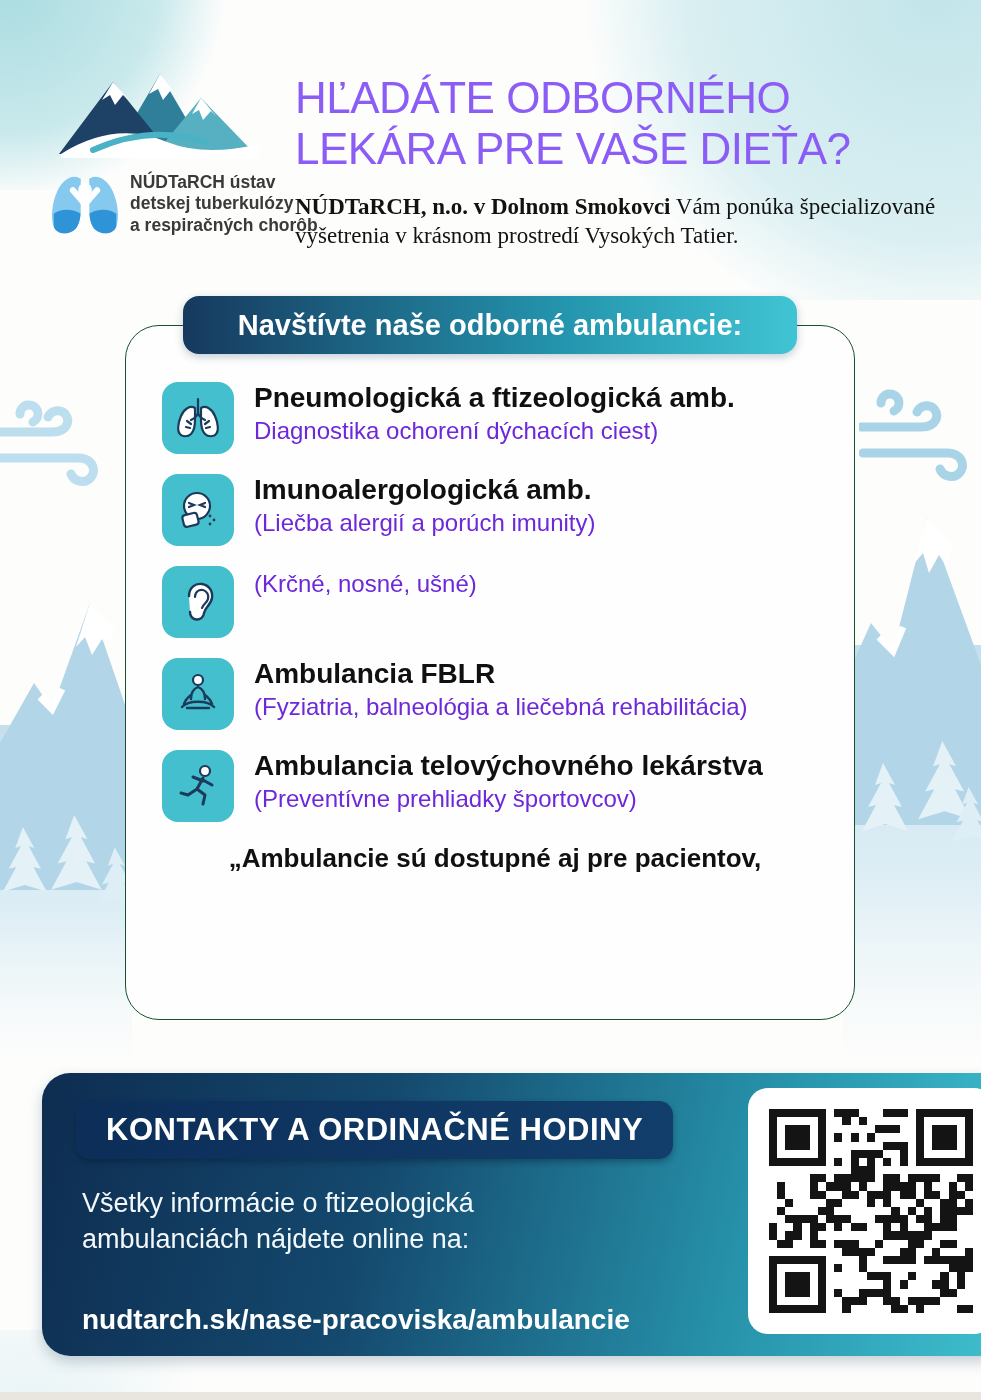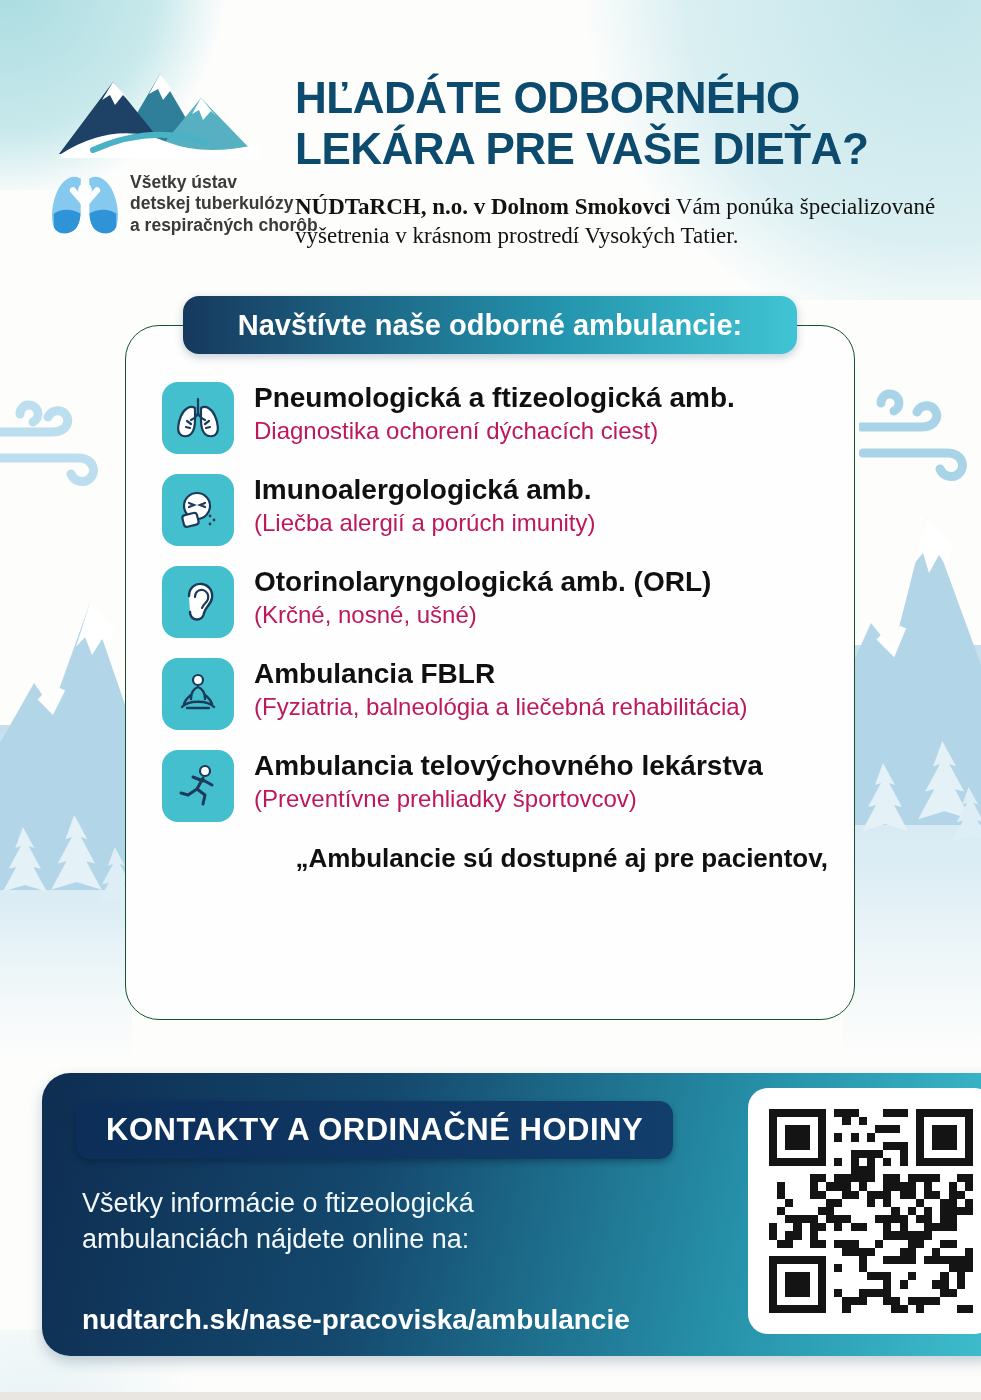--- a/index.html
+++ b/index.html
@@ -19,41 +19,41 @@
     background:radial-gradient(circle at 30% 80%, #e3f1f4 0%, rgba(255,255,255,0) 75%);}
   .decor{position:absolute;z-index:1;pointer-events:none;}
   .bottom-strip{position:absolute;left:0;top:1392px;width:981px;height:8px;background:#e9e6e0;z-index:0;}
 
   
   .logo-mountains{position:absolute;left:55px;top:62px;width:210px;height:100px;z-index:2;}
   .logo-lungs{position:absolute;left:46px;top:163px;width:78px;height:84px;z-index:2;}
   .org-name{position:absolute;left:130px;top:172px;width:190px;z-index:2;
     font-size:17.5px;font-weight:700;color:#3a3a3a;line-height:1.22;}
   .headline{position:absolute;left:295px;top:72px;width:660px;z-index:2;
-    font-size:44px;line-height:1.16;font-weight:700;color:#0c4a6e;letter-spacing:-0.5px;}
+    font-size:44px;line-height:1.16;font-weight:400;color:#8b5cf6;letter-spacing:-0.5px;}
   .intro{position:absolute;left:295px;top:192px;width:660px;z-index:2;
     font-size:23px;line-height:1.28;color:#121212;font-family:Liberation Serif, serif;}
   .intro b{font-weight:700;}
 
   
   .clinics-box{position:absolute;left:125px;top:325px;width:730px;height:695px;z-index:2;
     box-sizing:border-box;background:#fefefe;border:1px solid #14532d;border-radius:34px;}
   .clinics-pill{position:absolute;left:50%;top:-30px;transform:translateX(-50%);
     width:614px;height:58px;border-radius:16px;
     background:linear-gradient(90deg,#16395e 0%,#2495ae 62%,#40c4d3 100%);
     color:#fff;font-size:29px;font-weight:700;display:flex;align-items:center;justify-content:center;
     box-shadow:0 3px 8px rgba(20,60,90,.25);white-space:nowrap;}
   .clinics-list{padding:56px 26px 0 36px;}
   .clinic{display:flex;gap:20px;align-items:flex-start;margin-bottom:20px;}
   .tile{flex:none;width:72px;height:72px;border-radius:16px;background:#44bfce;
     display:flex;align-items:center;justify-content:center;}
   .tile svg{width:48px;height:48px;}
   .clinic-title{font-size:28px;font-weight:700;color:#101010;line-height:1.12;}
-  .clinic-sub{font-size:24px;font-weight:400;color:#be185d;line-height:1.2;margin-top:4px;}
-  .clinics-note{margin-top:0;text-align:right;font-size:26px;font-weight:700;
+  .clinic-sub{font-size:24px;font-weight:400;color:#6d28d9;line-height:1.2;margin-top:4px;}
+  .clinics-note{margin-top:0;text-align:center;font-size:26px;font-weight:700;
     color:#101010;line-height:1.3;}
 
   
   .contact-box{position:absolute;left:42px;top:1073px;width:968px;height:283px;z-index:2;
     border-radius:28px;
     background:linear-gradient(103deg,#0e2d51 0%,#14486d 34%,#2793ab 72%,#3fc0cf 100%);
     box-shadow:0 6px 14px rgba(30,70,100,.25);}
   .contact-title{position:absolute;left:34px;top:28px;padding:11px 30px;border-radius:14px;
     background:linear-gradient(90deg,#0c2e59,#123e6b);color:#fff;
     font-size:31px;font-weight:800;letter-spacing:.5px;white-space:nowrap;
@@ -143,21 +143,21 @@
   <path d="M81,55 C72,48 58,50 50,55 L50,50 C50,61 52,71 59,75 C67,80 78,78 81,70 Z" fill="#2f93d8"></path>
   <g stroke="#ffffff" stroke-width="7" stroke-linecap="round" fill="none">
     <path d="M45,40 L45,68"></path>
     <path d="M45,44 L31,28"></path>
     <path d="M45,44 L59,28"></path>
   </g>
   <circle cx="45" cy="28" r="8" fill="#ffffff"></circle>
 </svg>
 
 <div class="org-name">
-  <span style="display:block">Všetky ústav</span>
+  <span style="display:block">NÚDTaRCH ústav</span>
   <span style="display:block">detskej tuberkulózy</span>
   <span style="display:block">a respiračných chorôb</span>
 </div>
 
 <div class="headline">
   <div>HĽADÁTE ODBORNÉHO</div>
   <div>LEKÁRA PRE VAŠE DIEŤA?</div>
 </div>
 
 <div class="intro"><b>NÚDTaRCH, n.o. v Dolnom Smokovci</b><span> Vám ponúka špecializované vyšetrenia v krásnom prostredí Vysokých Tatier.</span></div>
@@ -209,21 +209,20 @@
     </div>
 
     <div class="clinic">
       <div class="tile">
         <svg viewBox="0 0 48 48">
           <path d="M15,18 C15,10 21,5 28,6 C35,7 39,13 38,20 C37,27 31,29 30,35 A7,7 0 0 1 16,34" fill="#ffffff" stroke="#1c3a5a" stroke-width="2.4" stroke-linecap="round" fill-rule="evenodd"></path>
           <path d="M21,19 C21,14 25,11 29,12 C33,13 35,17 34,21 C33,25 29,26 28,30" fill="none" stroke="#1c3a5a" stroke-width="2.2" stroke-linecap="round"></path>
         </svg>
       </div>
       <div>
-        <div class="clinic-title">Otorinolaryngologická amb. (ORL)</div>
         <div class="clinic-sub">(Krčné, nosné, ušné)</div>
       </div>
     </div>
 
 
     <div class="clinic">
       <div class="tile">
         <svg viewBox="0 0 48 48">
           <circle cx="24" cy="10" r="5" fill="#ffffff" stroke="#1c3a5a" stroke-width="2.2"></circle>
           <g fill="none" stroke="#1c3a5a" stroke-width="2.4" stroke-linecap="round">

